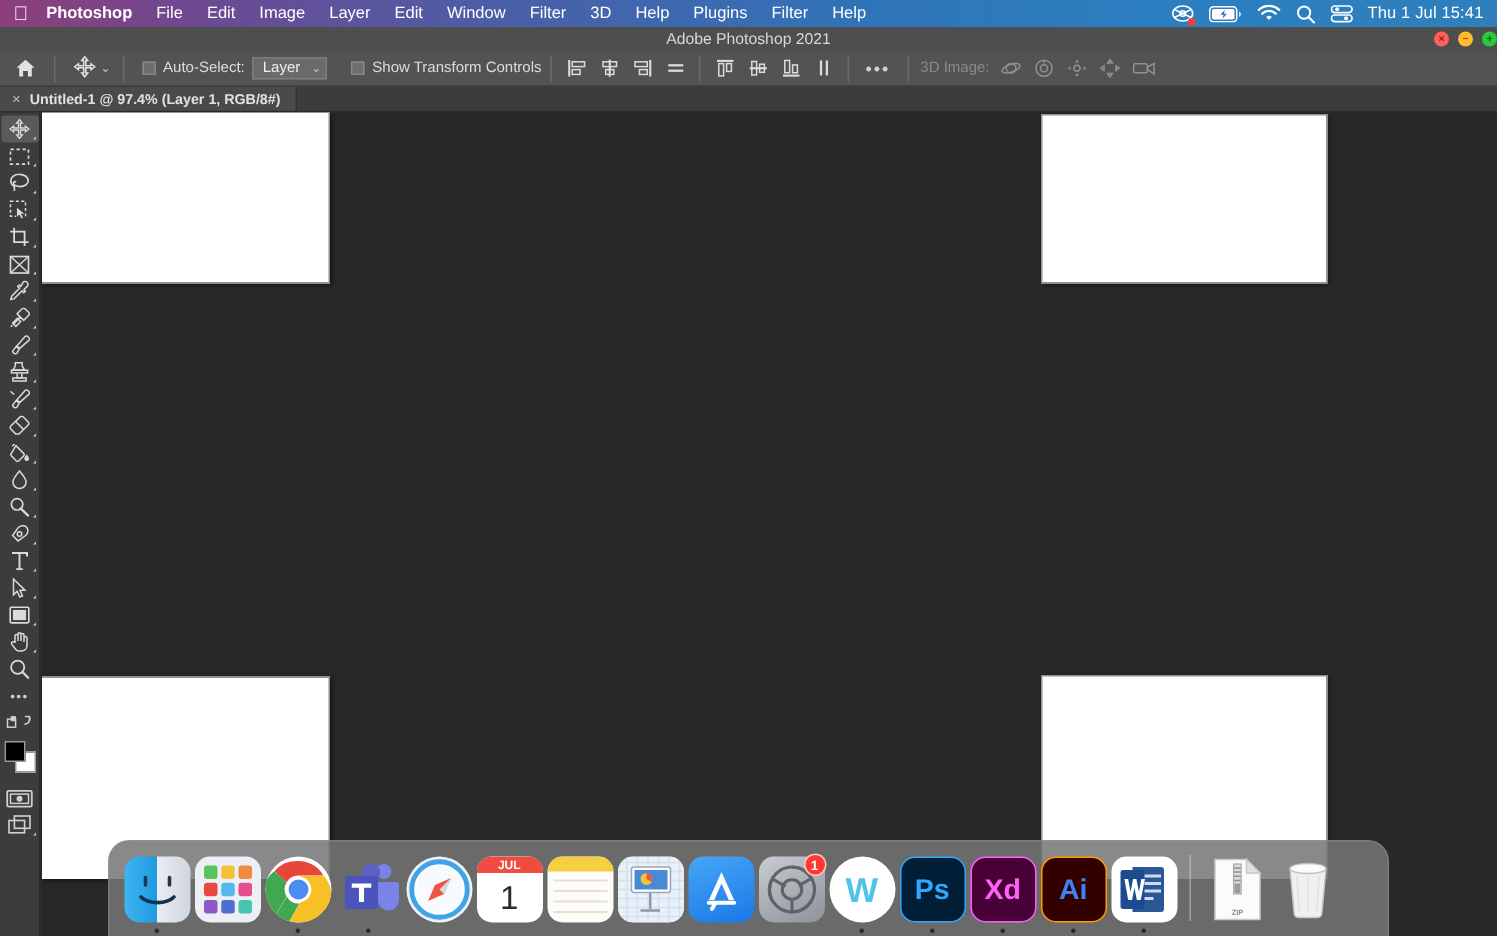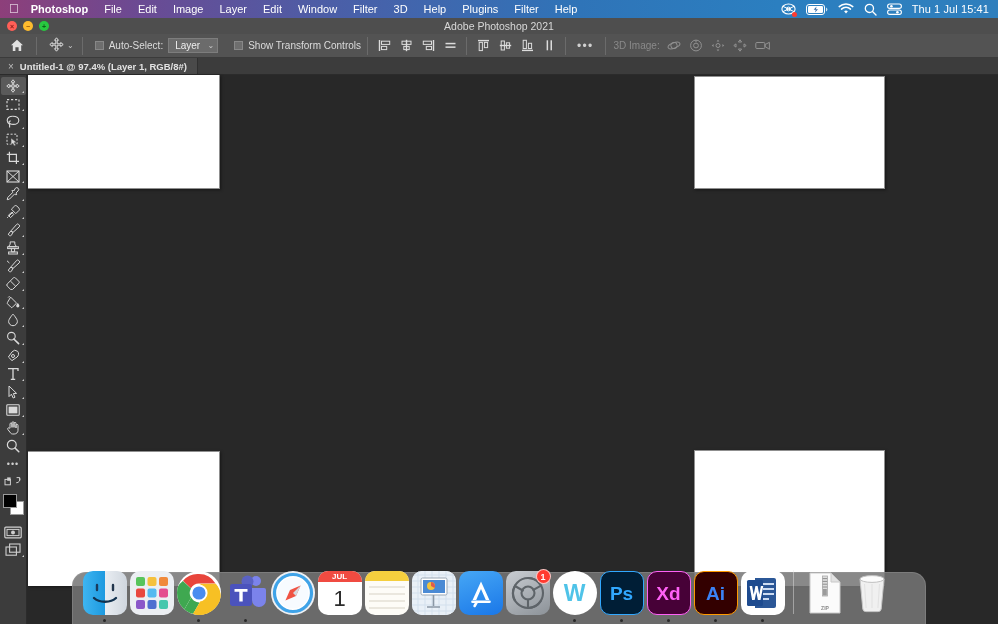--- a/index.html
+++ b/index.html
@@ -39,21 +39,21 @@
   }
   #menu-clock { font-size: 11px; color: #fff; white-space: nowrap; letter-spacing: 0.1px; }
 
   
   #ps-window {
     position: absolute; top: 18px; left: 0; width: 998px; height: 606px;
     background: #282828;
   }
   #titlebar {
     position: relative; height: 16px; width: 998px; background: #4e4e4e;
-    display: flex; align-items: center;
+    display: flex; align-items: center; justify-content: flex-end;
   }
   #traffic { display: flex; align-items: center; gap: 6px; padding-left: 7px; }
   .tl {
     width: 10px; height: 10px; border-radius: 50%;
     display: flex; align-items: center; justify-content: center;
     font-size: 7px; line-height: 1; font-weight: bold;
   }
   .tl.close { background: #ff5f57; color: #8c1b14; }
   .tl.min   { background: #febc2e; color: #94560a; }
   .tl.max   { background: #28c840; color: #0b6218; }
@@ -148,21 +148,21 @@
     box-shadow: 1px 1px 3px rgba(0,0,0,0.45);
   }
   #rect-tl { left: 28px;  top: 0px;   width: 192px; height: 114px; border-left: none; border-top: none; }
   #rect-tr { left: 694px; top: 1px;   width: 191px; height: 113px; }
   #rect-bl { left: 28px;  top: 376px; width: 192px; height: 135px; border-left: none; border-bottom: none; }
   #rect-br { left: 694px; top: 375px; width: 191px; height: 136px; border-bottom: none; }
 
   
   #dock {
     position: absolute; left: 72px; bottom: 0px;
-    width: 854px; height: 52px;
+    width: 854px; height: 64px;
     background: rgba(118,118,118,0.86);
     border-radius: 14px 14px 0 0;
     border: 1px solid rgba(160,160,160,0.35);
     border-bottom: none;
     display: flex; align-items: flex-end; padding: 0 8px 2px 8px;
   }
   .dock-item {
     position: relative; width: 47px; height: 56px;
     display: flex; flex-direction: column; align-items: center; justify-content: flex-end;
   }

